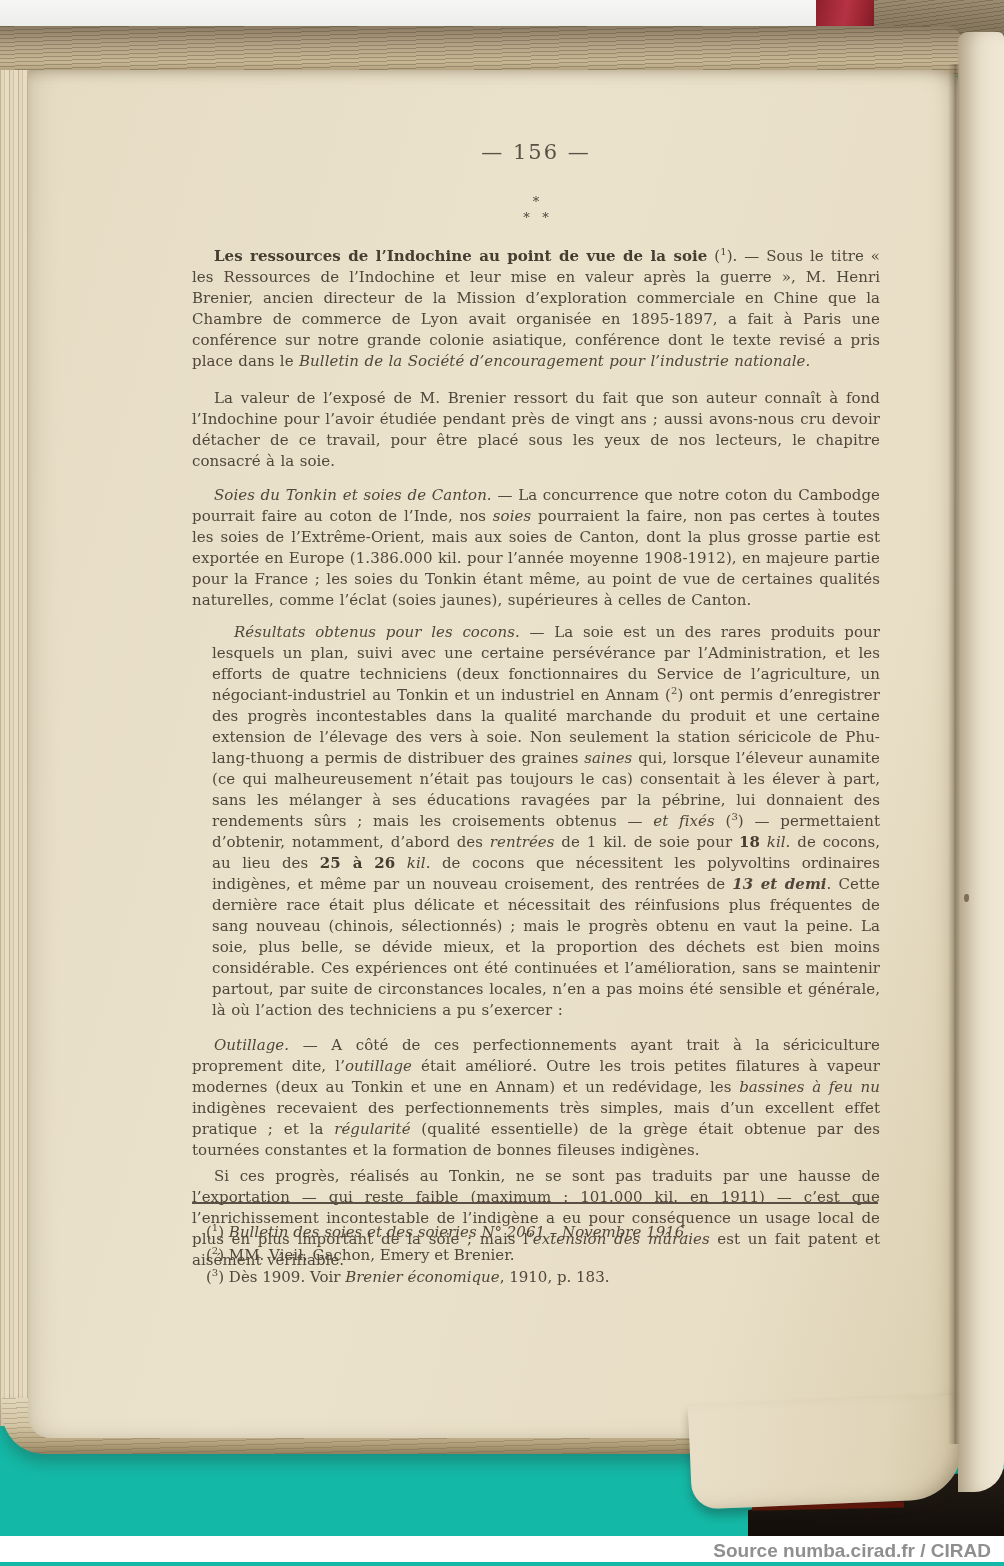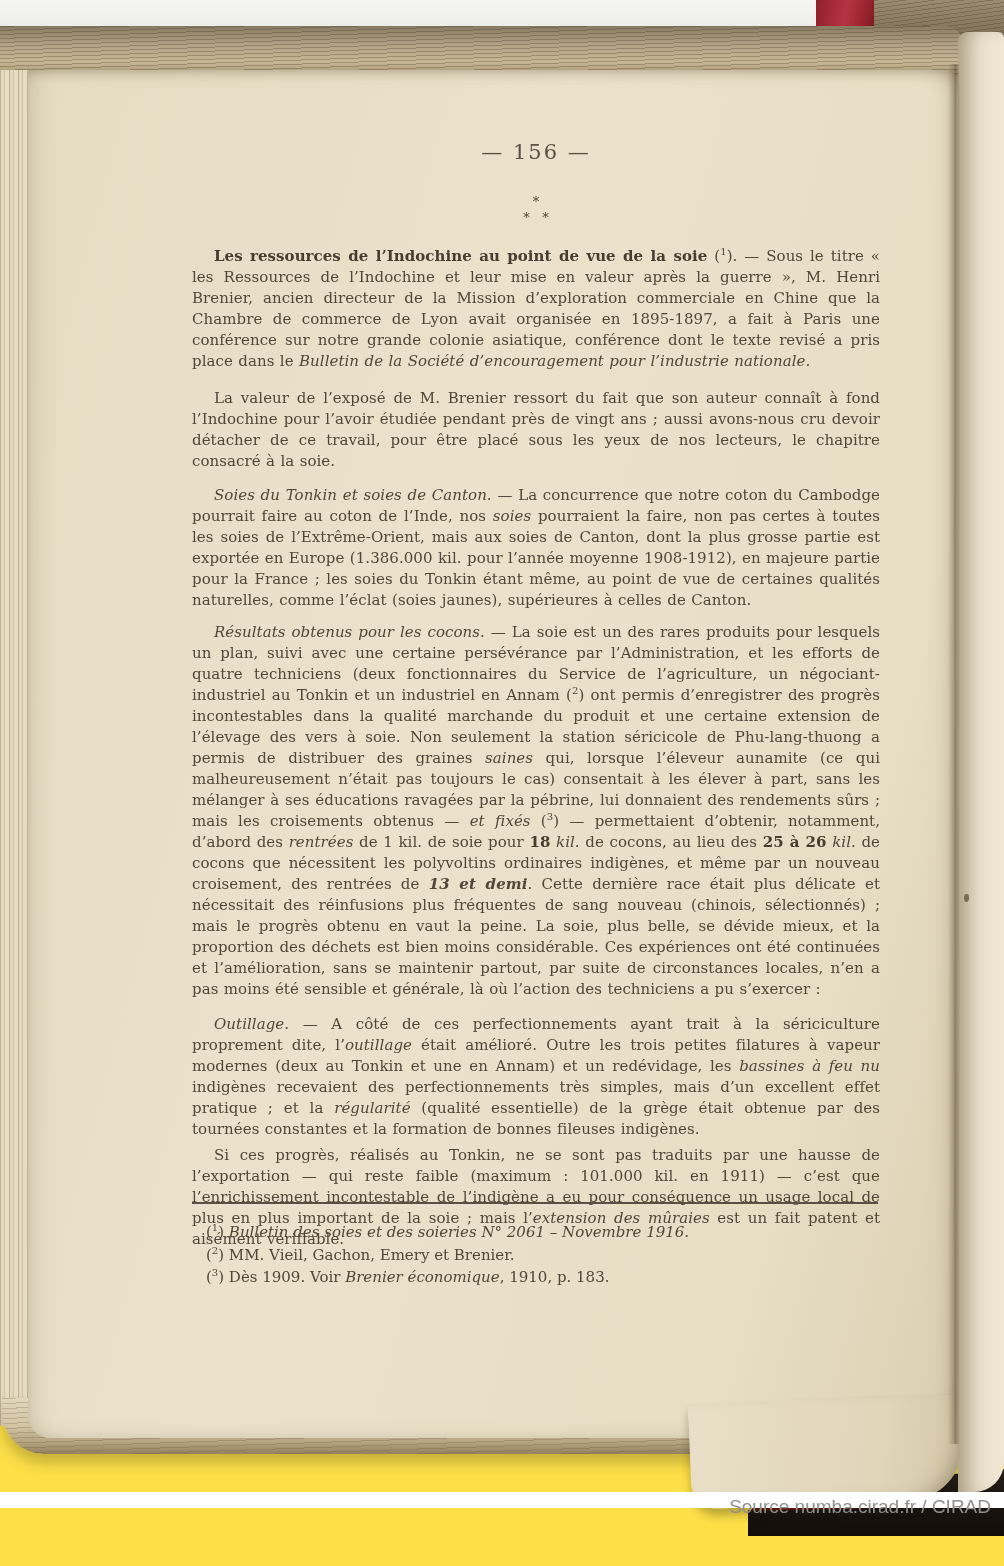--- a/index.html
+++ b/index.html
@@ -1,19 +1,19 @@
 <!DOCTYPE html>
 <html lang="fr" style="--ink: #51463a; --page_cream: #e9dfc8; --ribbon_red: #a62434; --book_cover_black: #16110d; --footer_text: #8f8f8f;"><head>
 <meta charset="utf-8">
 <style>
   * { margin:0; padding:0; box-sizing:border-box; }
   html,body { background:#bfbfbd; }
   #stage {
     position:relative; width:1004px; height:1566px; margin:0 auto;
-    overflow:hidden; background:#fde047;
+    overflow:hidden; background:#14b8a6;
     font-family:"DejaVu Serif", serif;
   }
   
   .white-strip { position:absolute; left:0; top:0; width:1004px; height:27px;
     background:linear-gradient(180deg,#f6f6f4,#ededeb); z-index:1; }
   .red-ribbon { position:absolute; left:816px; top:0; width:62px; height:48px;
     background:linear-gradient(100deg,#8f1f2c 0%,#b53344 45%,#9c2531 70%,#6f161f 100%);
     border-radius:0 0 5px 4px; z-index:1; }
   .book-top-right { position:absolute; left:874px; top:0; width:130px; height:52px;
     background:
@@ -73,36 +73,36 @@
   .asterism { position:absolute; left:192px; top:194px; width:688px;
     text-align:center; font-size:13px; line-height:16px; color:#4e443a;
     white-space:pre; z-index:5; }
   .text-block { position:absolute; left:192px; top:246px; width:688px;
     font-size:15px; line-height:21px; text-align:justify; word-spacing:.6px;
     letter-spacing:.05px; z-index:5; }
   .para { margin:0 0 10px; text-indent:22px; }
   .para:nth-child(1){ margin-bottom:11px; }
   .para:nth-child(2){ margin-bottom:13px;margin-top:16px; }
   .para:nth-child(3){ margin-bottom:11px; }
-  .para:nth-child(4){ margin-bottom:14px; }
+  .para:nth-child(4){ margin-bottom:14px;margin-left:20px; }
   .para:nth-child(5){ margin-bottom:5px; }
   .para:nth-child(6){ margin-bottom:16px; }
   .seg-b { font-weight:bold; color:#463c30; }
   .seg-i { font-style:italic; }
   .seg-bi { font-weight:bold; font-style:italic; }
   .seg-sup { vertical-align:super; font-size:10px; line-height:0; }
   .footnote-rule { position:absolute; left:192px; top:1202px; width:686px; height:2px;
     background:#5a4f42; z-index:5; }
   .footnotes { position:absolute; left:206px; top:1221px; width:676px;
     font-size:15px; line-height:22.5px; z-index:5; }
   .footnote { margin:0; }
   
-  .footer-bar { position:absolute; left:0; top:1492px; width:1004px; height:16px;
+  .footer-bar { position:absolute; left:0; top:1536px; width:1004px; height:26px;
     background:#ffffff; z-index:6;
-    font-family:"Liberation Sans", sans-serif; }
+    font-family:"Liberation Sans", sans-serif;font-weight:bold; }
   .source-credit { position:absolute; right:13px; top:0; line-height:30px;
     font-size:19px; color:var(--footer_text,#8f8f8f); }
 </style>
 </head>
 <body>
 
 <div id="stage">
 
   <div class="white-strip"></div>
   <div class="red-ribbon"></div>

